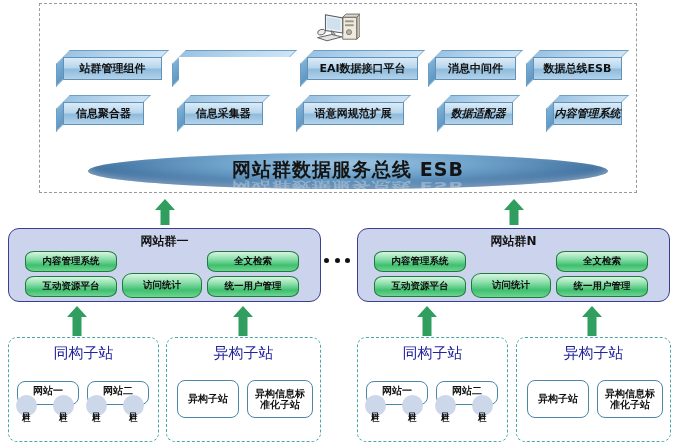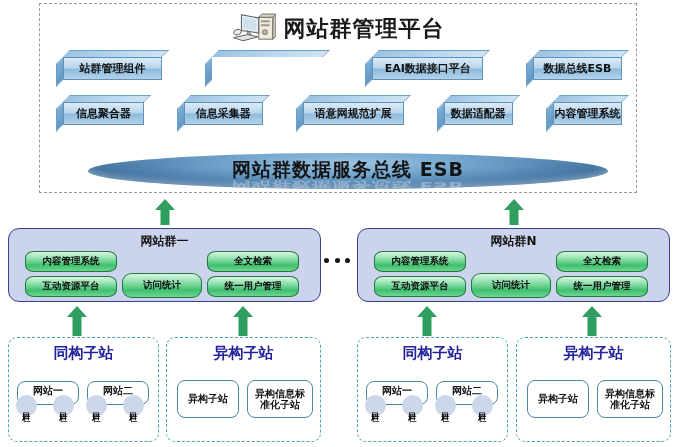--- a/index.html
+++ b/index.html
@@ -44,21 +44,21 @@
   }
   .box3d .face{
     position:absolute;left:7px;top:7px;right:0;height:23px;
     background:linear-gradient(180deg,#dcebf7 0%,#b9d6ec 45%,#8fbcdd 55%,#b4d2e9 100%);
     border:1px solid #5f92bb;box-sizing:border-box;
     display:flex;align-items:center;justify-content:center;
     font-size:11px;font-weight:bold;color:#111;white-space:nowrap;
     letter-spacing:0px;
   }
   .w106{width:106px;} .w118{width:118px;} .w88{width:88px;}
-  .w96{width:96px;} .w104{width:104px;} .w130{width:130px;} .w92{width:92px;}
+  .w96{width:96px;} .w104{width:104px;} .w130{width:130px;} .w92{width:92px;font-style:italic;}
 
   
   .esb{
     position:absolute;left:48px;top:149px;width:520px;height:36px;
     border-radius:50%/50%;
     background:radial-gradient(ellipse at 50% 28%,#9dc4e2 0%,#6fa3cb 35%,#3f6f9e 72%,#2c5580 100%);
     box-shadow:inset 0 -3px 6px rgba(255,255,255,.35);
     display:flex;align-items:center;justify-content:center;overflow:hidden;
   }
   .esb-label{
@@ -102,21 +102,21 @@
   .dots i{width:5px;height:5px;border-radius:50%;background:#111;display:block;}
 
   
   .subgrp{
     position:absolute;top:337px;height:105px;
     border:1.6px dashed #49a8a5;border-radius:9px;background:#ffffff;
     box-sizing:border-box;
   }
   .subgrp-title{
     position:absolute;top:6px;left:0;width:100%;text-align:center;
-    font-size:15px;font-weight:bold;color:#23239c;white-space:nowrap;
+    font-size:15px;font-weight:normal;color:#23239c;white-space:nowrap;
   }
   .sitebox{
     position:absolute;border:1.2px solid #4a88a8;border-radius:8px;
     background:#ffffff;box-sizing:border-box;
     display:flex;align-items:center;justify-content:center;text-align:center;
     font-size:10px;font-weight:bold;color:#111;line-height:1.15;
   }
   .sitebox.homo{align-items:flex-start;padding-top:3px;overflow:visible;}
   .circ{
     position:absolute;width:21px;height:21px;border-radius:50%;
@@ -143,37 +143,41 @@
         <circle cx="42" cy="25" r="3.2" fill="#b9b3a3" stroke="#6b6b6b" stroke-width="1"></circle>
 
         <path d="M12 3 L34 7 L34 26 L12 23 Z" fill="#e9f1f8" stroke="#5a5a5a" stroke-width="1.3"></path>
         <path d="M14 6 L31 9 L31 23 L14 20 Z" fill="#cfe0ef"></path>
         <path d="M20 23 L24 27 L24 30 L20 28 Z" fill="#b8b8b8" stroke="#5a5a5a" stroke-width="1"></path>
 
         <path d="M2 32 L20 28 L33 31 L14 36 Z" fill="#e4e4e4" stroke="#5a5a5a" stroke-width="1.2"></path>
 
         <ellipse cx="7" cy="25" rx="5" ry="3.4" fill="#ededed" stroke="#5a5a5a" stroke-width="1.1" transform="rotate(-18 7 25)"></ellipse>
       </svg>
-      <div class="platform-title">网站群管理平台</div>
     </div>
 
     <div class="boxrow r1">
       <div class="box3d w106">
         <div class="top"></div>
         <div class="side"></div>
         <div class="face">站群管理组件</div>
       </div>
       <div class="box3d w118">
         <div class="top"></div>
         <div class="side"></div>
       </div>
       <div class="box3d w118">
         <div class="top"></div>
         <div class="side"></div>
         <div class="face">EAI数据接口平台</div>
+      </div>
+      <div class="box3d w88">
+        <div class="top"></div>
+        <div class="side"></div>
+        <div class="face">消息中间件</div>
       </div>
       <div class="box3d w96">
         <div class="top"></div>
         <div class="side"></div>
         <div class="face">数据总线ESB</div>
       </div>
     </div>
 
     <div class="boxrow r2">
       <div class="box3d w106">

